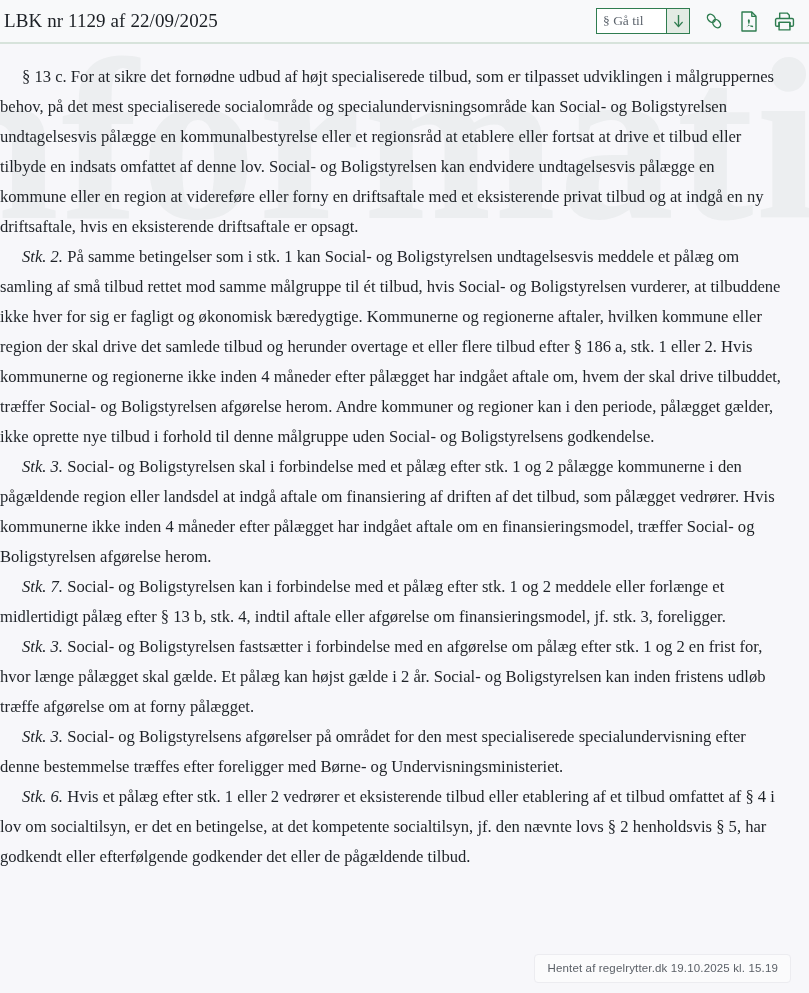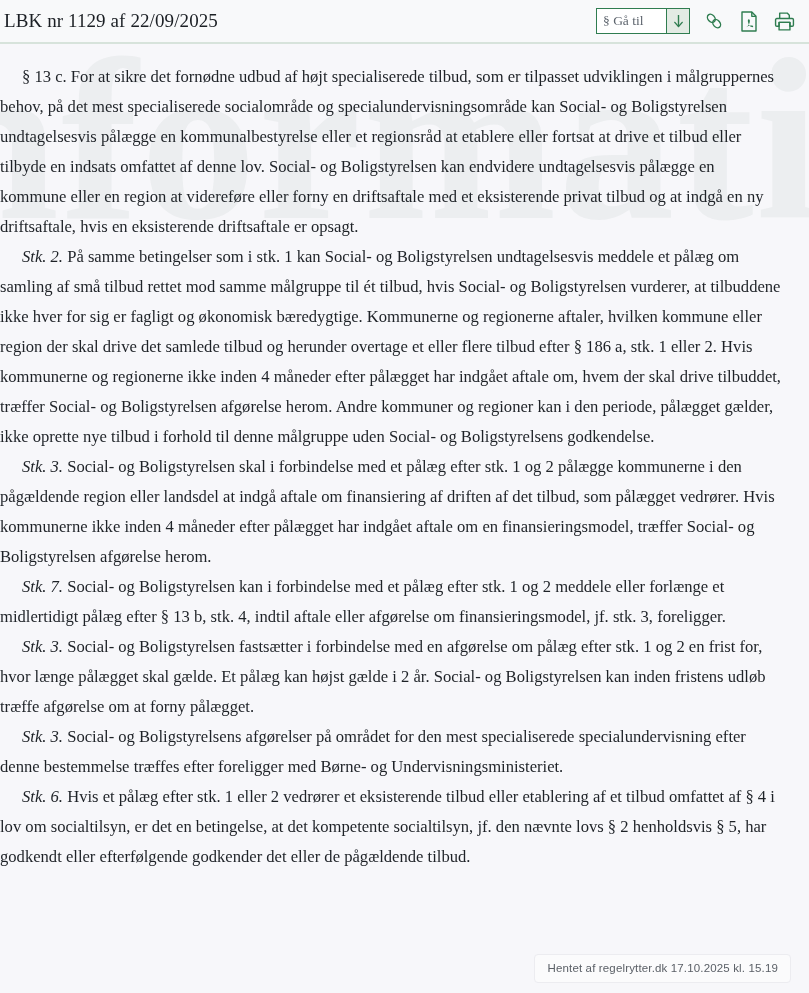--- a/index.html
+++ b/index.html
@@ -210,13 +210,13 @@
     <span class="stk-label">Stk. 3.</span><span> Social- og Boligstyrelsen fastsætter i forbindelse med en afgørelse om pålæg efter stk. 1 og 2 en frist for, hvor længe pålægget skal gælde. Et pålæg kan højst gælde i 2 år. Social- og Boligstyrelsen kan inden fristens udløb træffe afgørelse om at forny pålægget.</span>
   </p>
   <p class="para">
     <span class="stk-label">Stk. 3.</span><span> Social- og Boligstyrelsens afgørelser på området for den mest specialiserede specialundervisning efter denne bestemmelse træffes efter foreligger med Børne- og Undervisningsministeriet.</span>
   </p>
   <p class="para">
     <span class="stk-label">Stk. 6.</span><span> Hvis et pålæg efter stk. 1 eller 2 vedrører et eksisterende tilbud eller etablering af et tilbud omfattet af § 4 i lov om socialtilsyn, er det en betingelse, at det kompetente socialtilsyn, jf. den nævnte lovs § 2 henholdsvis § 5, har godkendt eller efterfølgende godkender det eller de pågældende tilbud.</span>
   </p>
 </div>
 
-<div id="footer-stamp">Hentet af regelrytter.dk 17.10.2025 kl. 15.19</div>
+<div id="footer-stamp">Hentet af regelrytter.dk 19.10.2025 kl. 15.19</div>
 
 </body></html>

